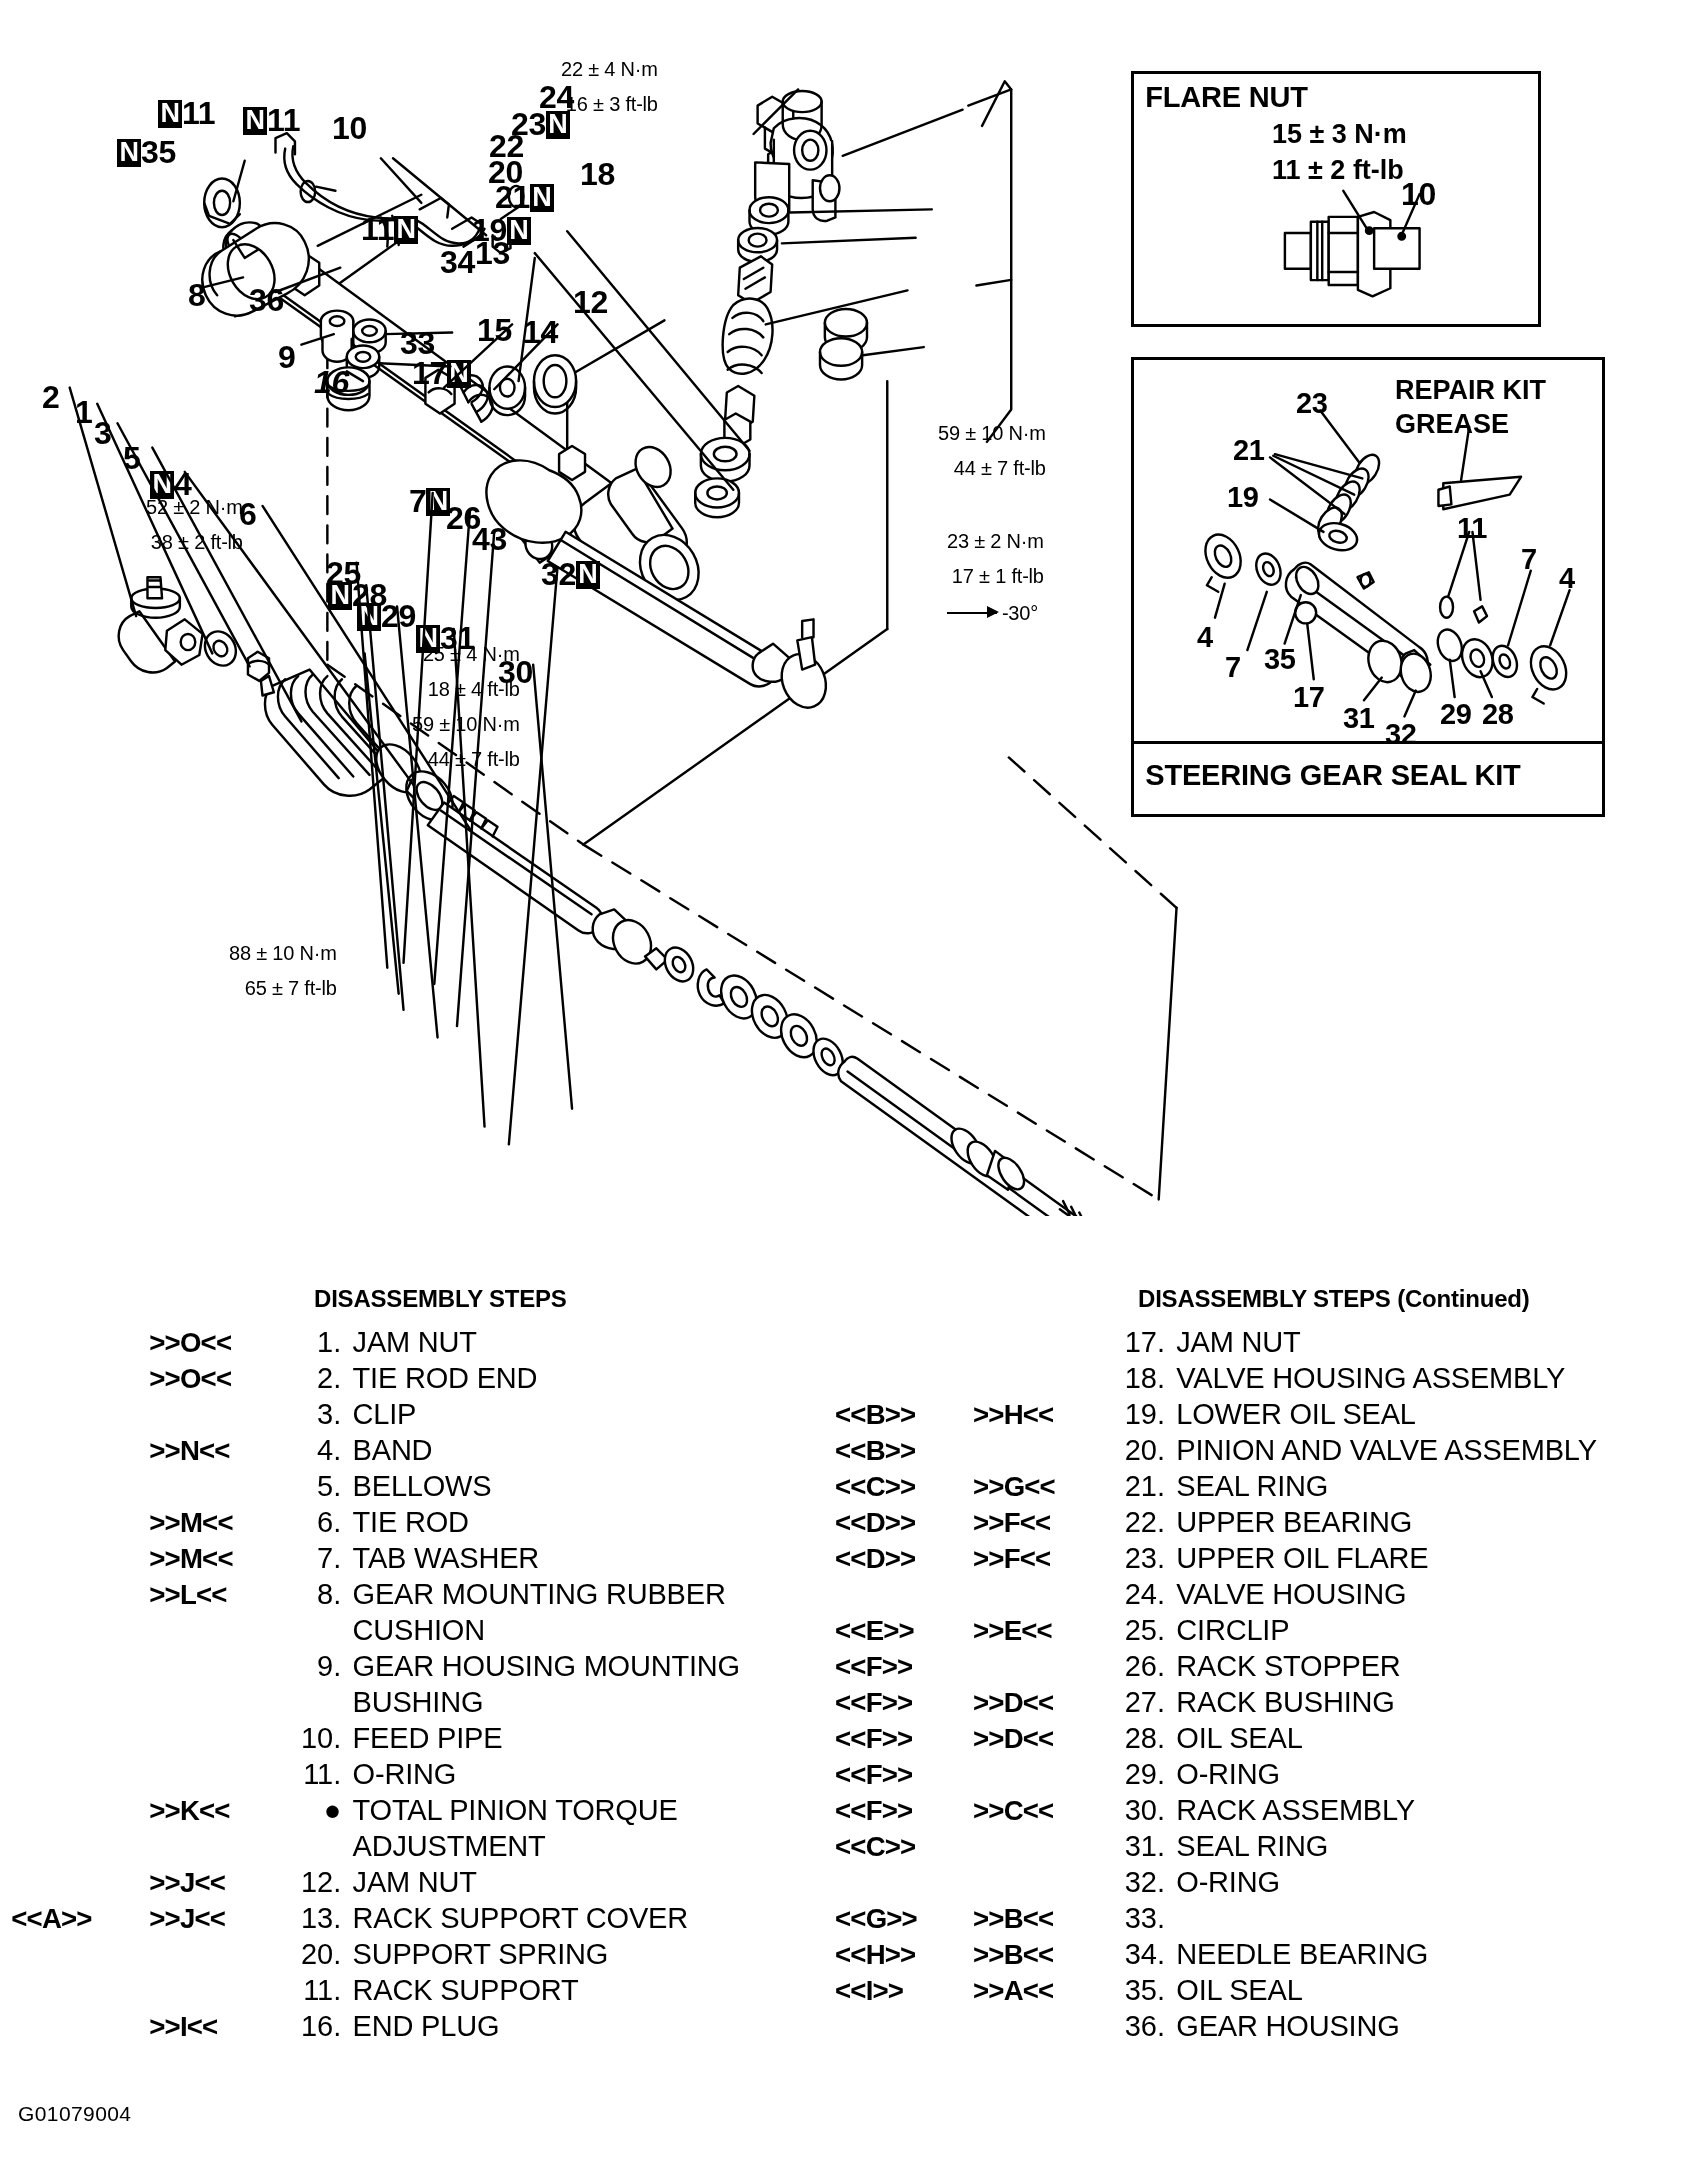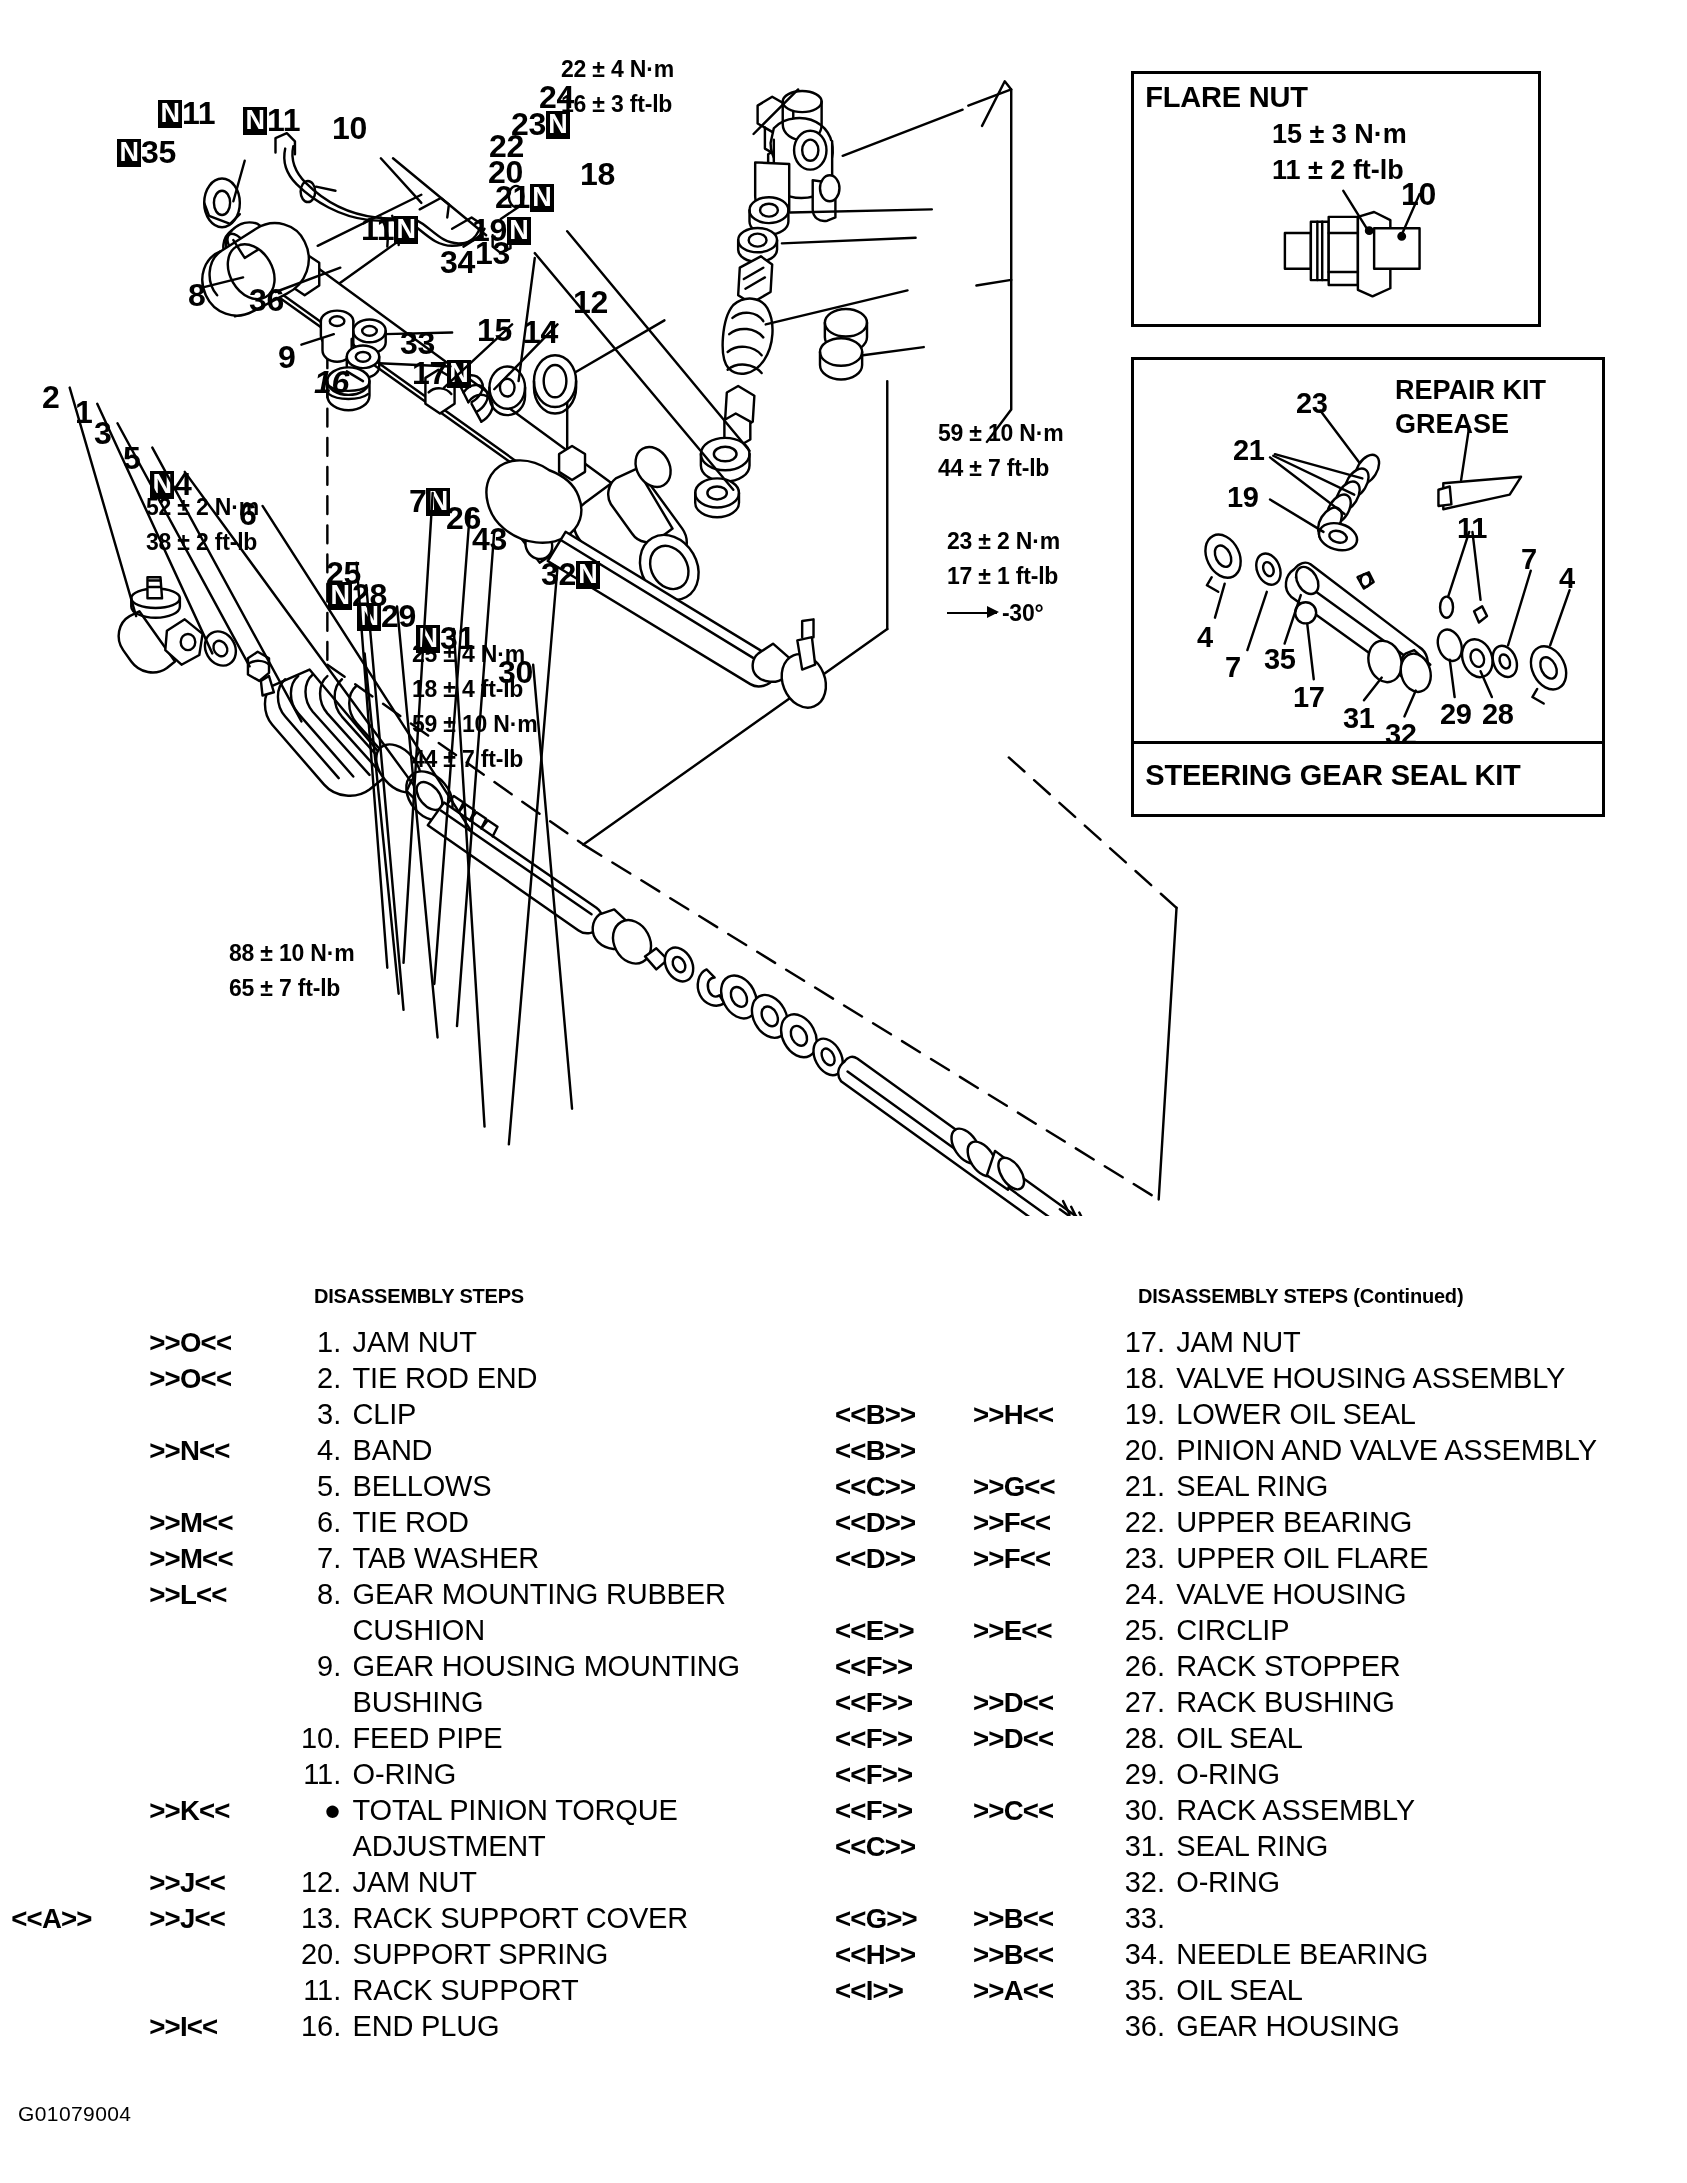--- a/index.html
+++ b/index.html
@@ -11,39 +11,39 @@
   .callout{position:absolute;font-weight:bold;font-size:32px;line-height:1;
            white-space:nowrap;letter-spacing:-0.4px;}
   .callout.sm{font-size:29px;}
 
   
   .nbadge{display:inline-block;background:#000;color:#fff;font-weight:bold;
           font-size:27px;line-height:27.6px;width:24px;height:27.6px;text-align:center;
           vertical-align:1.6px;font-family:"Liberation Sans",sans-serif;}
 
   
-  .torque{position:absolute;font-weight:bold;font-size:23px;line-height:35px;
-          white-space:nowrap;letter-spacing:-0.2px;}
+  .torque{position:absolute;font-weight:normal;font-size:20px;line-height:35px;
+          white-space:nowrap;letter-spacing:-0.2px;text-align:right;}
 
   
   .panel{position:absolute;border:3.2px solid #000;background:#fff;}
   .panel-title{position:absolute;font-weight:bold;font-size:29px;white-space:nowrap;
                letter-spacing:-0.2px;}
   .panel-sub{position:absolute;font-weight:bold;font-size:27px;line-height:36px;
              white-space:nowrap;}
   .panel-divider{position:absolute;background:#000;height:3.2px;}
 
   
   svg.art{position:absolute;left:0;top:0;pointer-events:none;}
   svg.art path,svg.art line,svg.art polyline,svg.art ellipse,svg.art circle,svg.art rect{
      fill:none;stroke:#000;stroke-width:3;stroke-linejoin:round;stroke-linecap:round;}
   svg.art .fillw{fill:#fff;}
 
   
-  .steps-head{position:absolute;font-weight:bold;font-size:20px;white-space:nowrap;
+  .steps-head{position:absolute;font-weight:bold;font-size:24px;white-space:nowrap;
               letter-spacing:-0.2px;}
   .steps{position:absolute;font-size:29px;line-height:36px;}
   .row{display:flex;align-items:baseline;height:36px;}
   .c-a{width:138px;text-align:left;font-weight:bold;font-size:27.6px;
        letter-spacing:-0.8px;flex:0 0 138px;}
   .c-b{width:122px;text-align:left;font-weight:bold;font-size:27.6px;
        letter-spacing:-0.8px;flex:0 0 122px;}
   .c-n{width:70px;text-align:right;padding-right:11.3px;flex:0 0 70px;font-size:29px;}
   .c-t{flex:1 1 auto;white-space:nowrap;font-size:29px;letter-spacing:-0.2px;}
 

